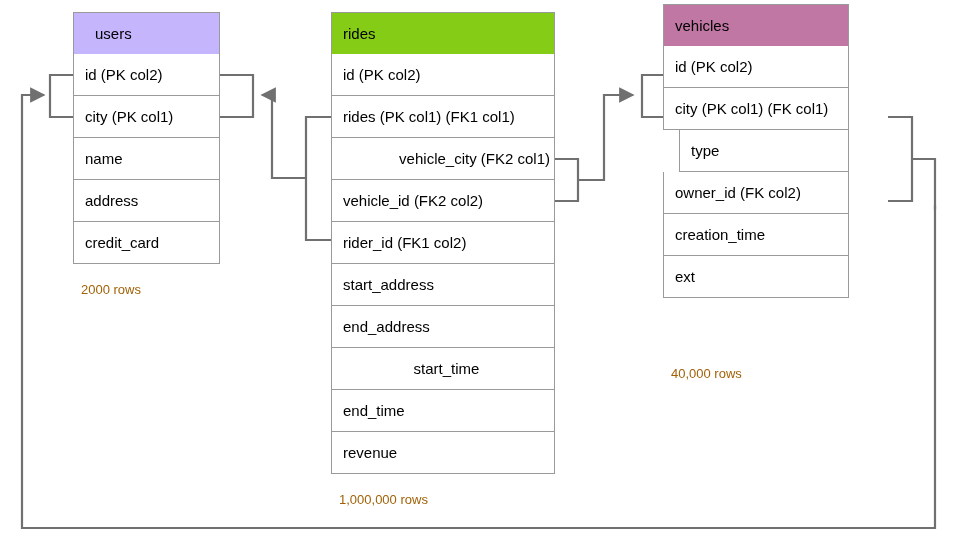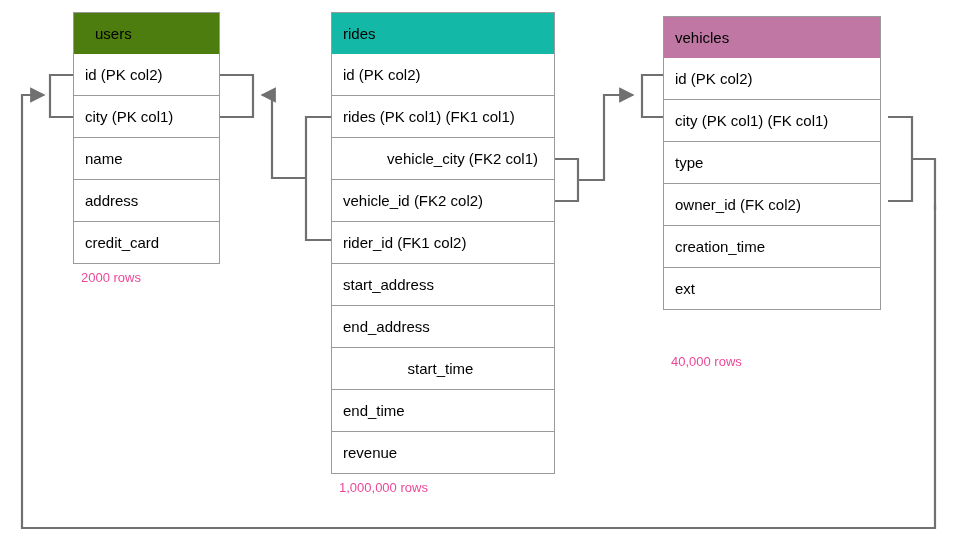--- a/index.html
+++ b/index.html
@@ -55,42 +55,43 @@
     border: 1px solid #9a9a9a;
     border-bottom: none;
     white-space: nowrap;
     overflow: hidden;
   }
 
   .entity-field {
     box-sizing: border-box;
     height: 42px;
     line-height: 41px;
-    padding: 0 16px 0 11px;
+    padding: 0 4px 0 11px;
     font-size: 15px;
     color: #000000;
     background: #ffffff;
     border: 1px solid #9a9a9a;
     border-top: none;
     white-space: nowrap;
     overflow: hidden;
   }
 
   .row-count {
     position: absolute;
     z-index: 2;
     font-size: 13px;
-    color: #ec4899;
+    color: #a16207;
     white-space: nowrap;
+    margin-top: 12px;
   }
 
   
   #table-users      { left: 73px;  top: 12px; width: 147px; }
   #table-rides      { left: 331px; top: 12px; width: 224px; }
-  #table-vehicles   { left: 663px; top: 16px; width: 218px; border-radius: 8px; }
+  #table-vehicles   { left: 663px; top: 4px; width: 186px; border-radius: 8px; }
 
   #rowcount-users    { left: 81px;  top: 270px; }
   #rowcount-rides    { left: 339px; top: 480px; }
   #rowcount-vehicles { left: 671px; top: 354px; }
 </style>
 </head>
 <body style="background: rgb(255, 255, 255);">
 
 <div id="diagram-canvas">
 
@@ -116,48 +117,48 @@
       <path d="M 578 180 L 604 180 L 604 95 L 633 95" marker-end="url(#arrow-left)"></path>
 
       <path d="M 663 75 L 642 75 L 642 117 L 663 117"></path>
 
       <path d="M 888 117 L 912 117 L 912 201 L 888 201"></path>
       <path d="M 912 159 L 935 159 L 935 210"></path>
     </g>
   </svg>
 
   <div class="entity-table" id="table-users">
-    <div class="entity-header" style="background-color: #4d7c0f; border-color: rgb(154, 154, 154); padding-left: 21px;">users</div>
+    <div class="entity-header" style="background-color: #c4b5fd; border-color: rgb(154, 154, 154); padding-left: 21px;">users</div>
     <div class="entity-field" style="border-color: rgb(154, 154, 154);">id (PK col2)</div>
     <div class="entity-field" style="border-color: rgb(154, 154, 154);">city (PK col1)</div>
     <div class="entity-field" style="border-color: rgb(154, 154, 154);">name</div>
     <div class="entity-field" style="border-color: rgb(154, 154, 154);">address</div>
     <div class="entity-field" style="border-color: rgb(154, 154, 154);">credit_card</div>
   </div>
   <div class="row-count" id="rowcount-users">2000 rows</div>
 
   <div class="entity-table" id="table-rides">
-    <div class="entity-header" style="background-color: #14b8a6; border-color: rgb(154, 154, 154);">rides</div>
+    <div class="entity-header" style="background-color: #84cc16; border-color: rgb(154, 154, 154);">rides</div>
     <div class="entity-field" style="border-color: rgb(154, 154, 154);">id (PK col2)</div>
     <div class="entity-field" style="border-color: rgb(154, 154, 154);">rides (PK col1) (FK1 col1)</div>
     <div class="entity-field" style="border-color: rgb(154, 154, 154); text-align: right;">vehicle_city (FK2 col1)</div>
     <div class="entity-field" style="border-color: rgb(154, 154, 154);">vehicle_id (FK2 col2)</div>
     <div class="entity-field" style="border-color: rgb(154, 154, 154);">rider_id (FK1 col2)</div>
     <div class="entity-field" style="border-color: rgb(154, 154, 154);">start_address</div>
     <div class="entity-field" style="border-color: rgb(154, 154, 154);">end_address</div>
     <div class="entity-field" style="border-color: rgb(154, 154, 154); text-align: center;">start_time</div>
     <div class="entity-field" style="border-color: rgb(154, 154, 154);">end_time</div>
     <div class="entity-field" style="border-color: rgb(154, 154, 154);">revenue</div>
   </div>
   <div class="row-count" id="rowcount-rides">1,000,000 rows</div>
 
   <div class="entity-table" id="table-vehicles">
     <div class="entity-header" style="background-color: rgb(192, 119, 164); border-color: rgb(154, 154, 154);">vehicles</div>
     <div class="entity-field" style="border-color: rgb(154, 154, 154);">id (PK col2)</div>
     <div class="entity-field" style="border-color: rgb(154, 154, 154);">city (PK col1) (FK col1)</div>
-    <div class="entity-field" style="border-color: rgb(154, 154, 154);">type</div>
+    <div class="entity-field" style="border-color: rgb(154, 154, 154); margin-left: 16px;">type</div>
     <div class="entity-field" style="border-color: rgb(154, 154, 154);">owner_id (FK col2)</div>
     <div class="entity-field" style="border-color: rgb(154, 154, 154);">creation_time</div>
     <div class="entity-field" style="border-color: rgb(154, 154, 154);">ext</div>
   </div>
   <div class="row-count" id="rowcount-vehicles">40,000 rows</div>
 
 </div>
 
 </body></html>

